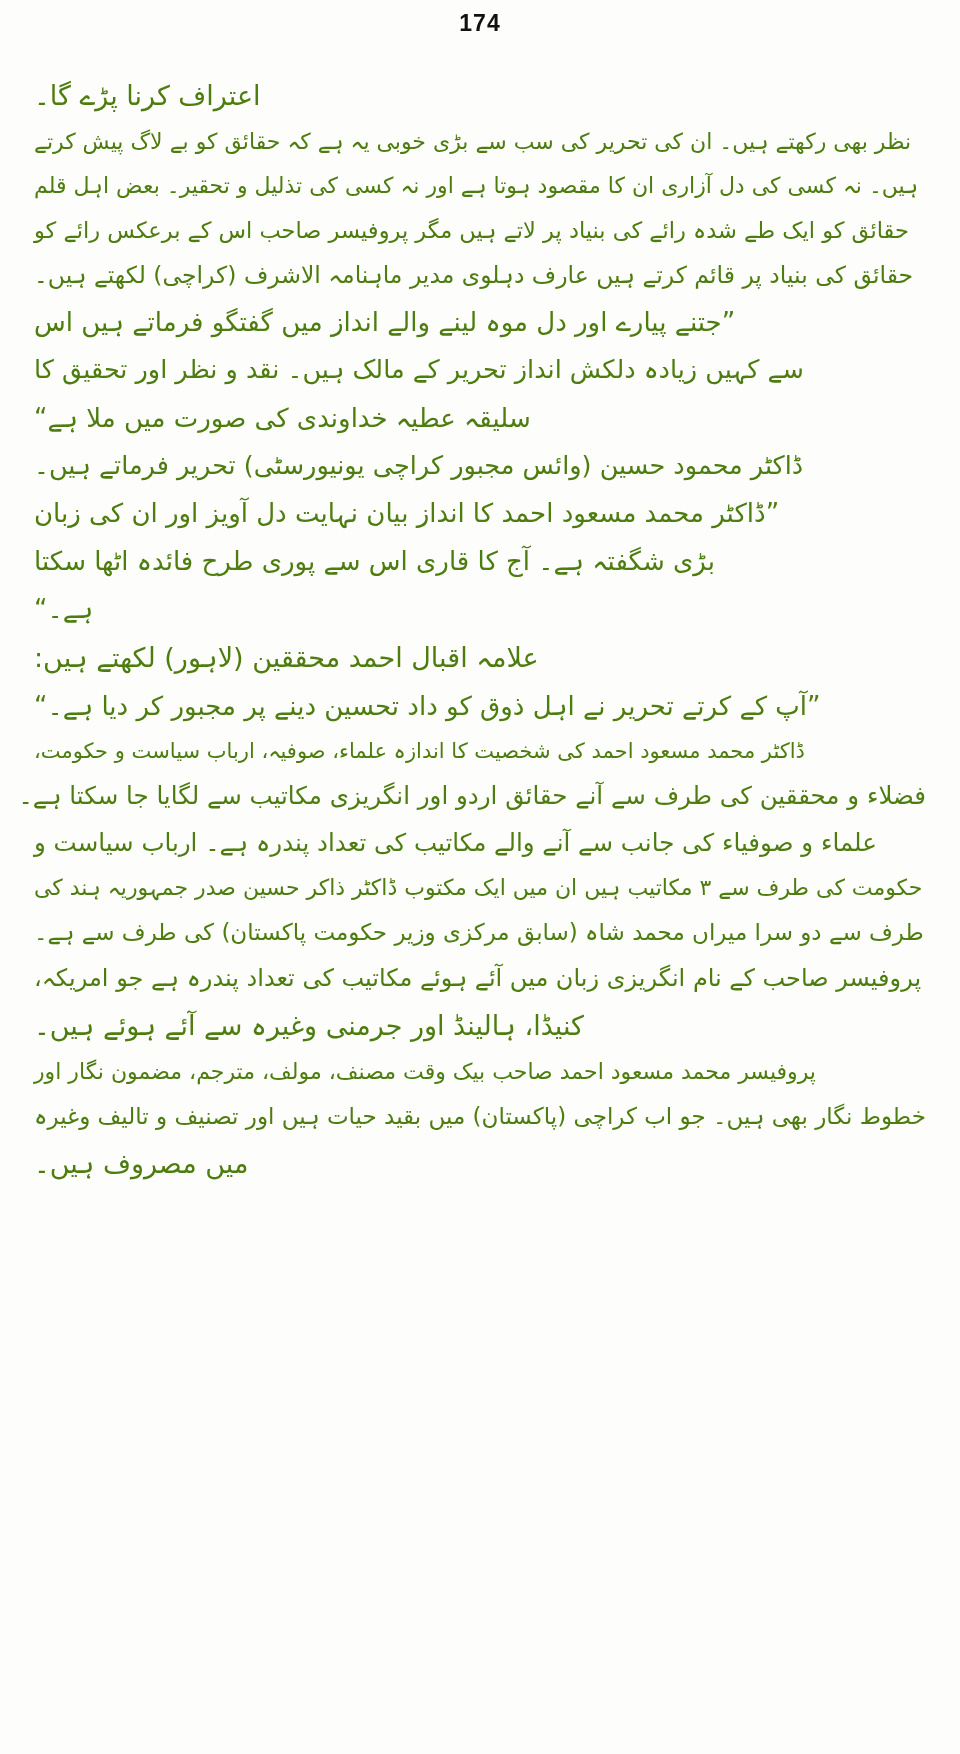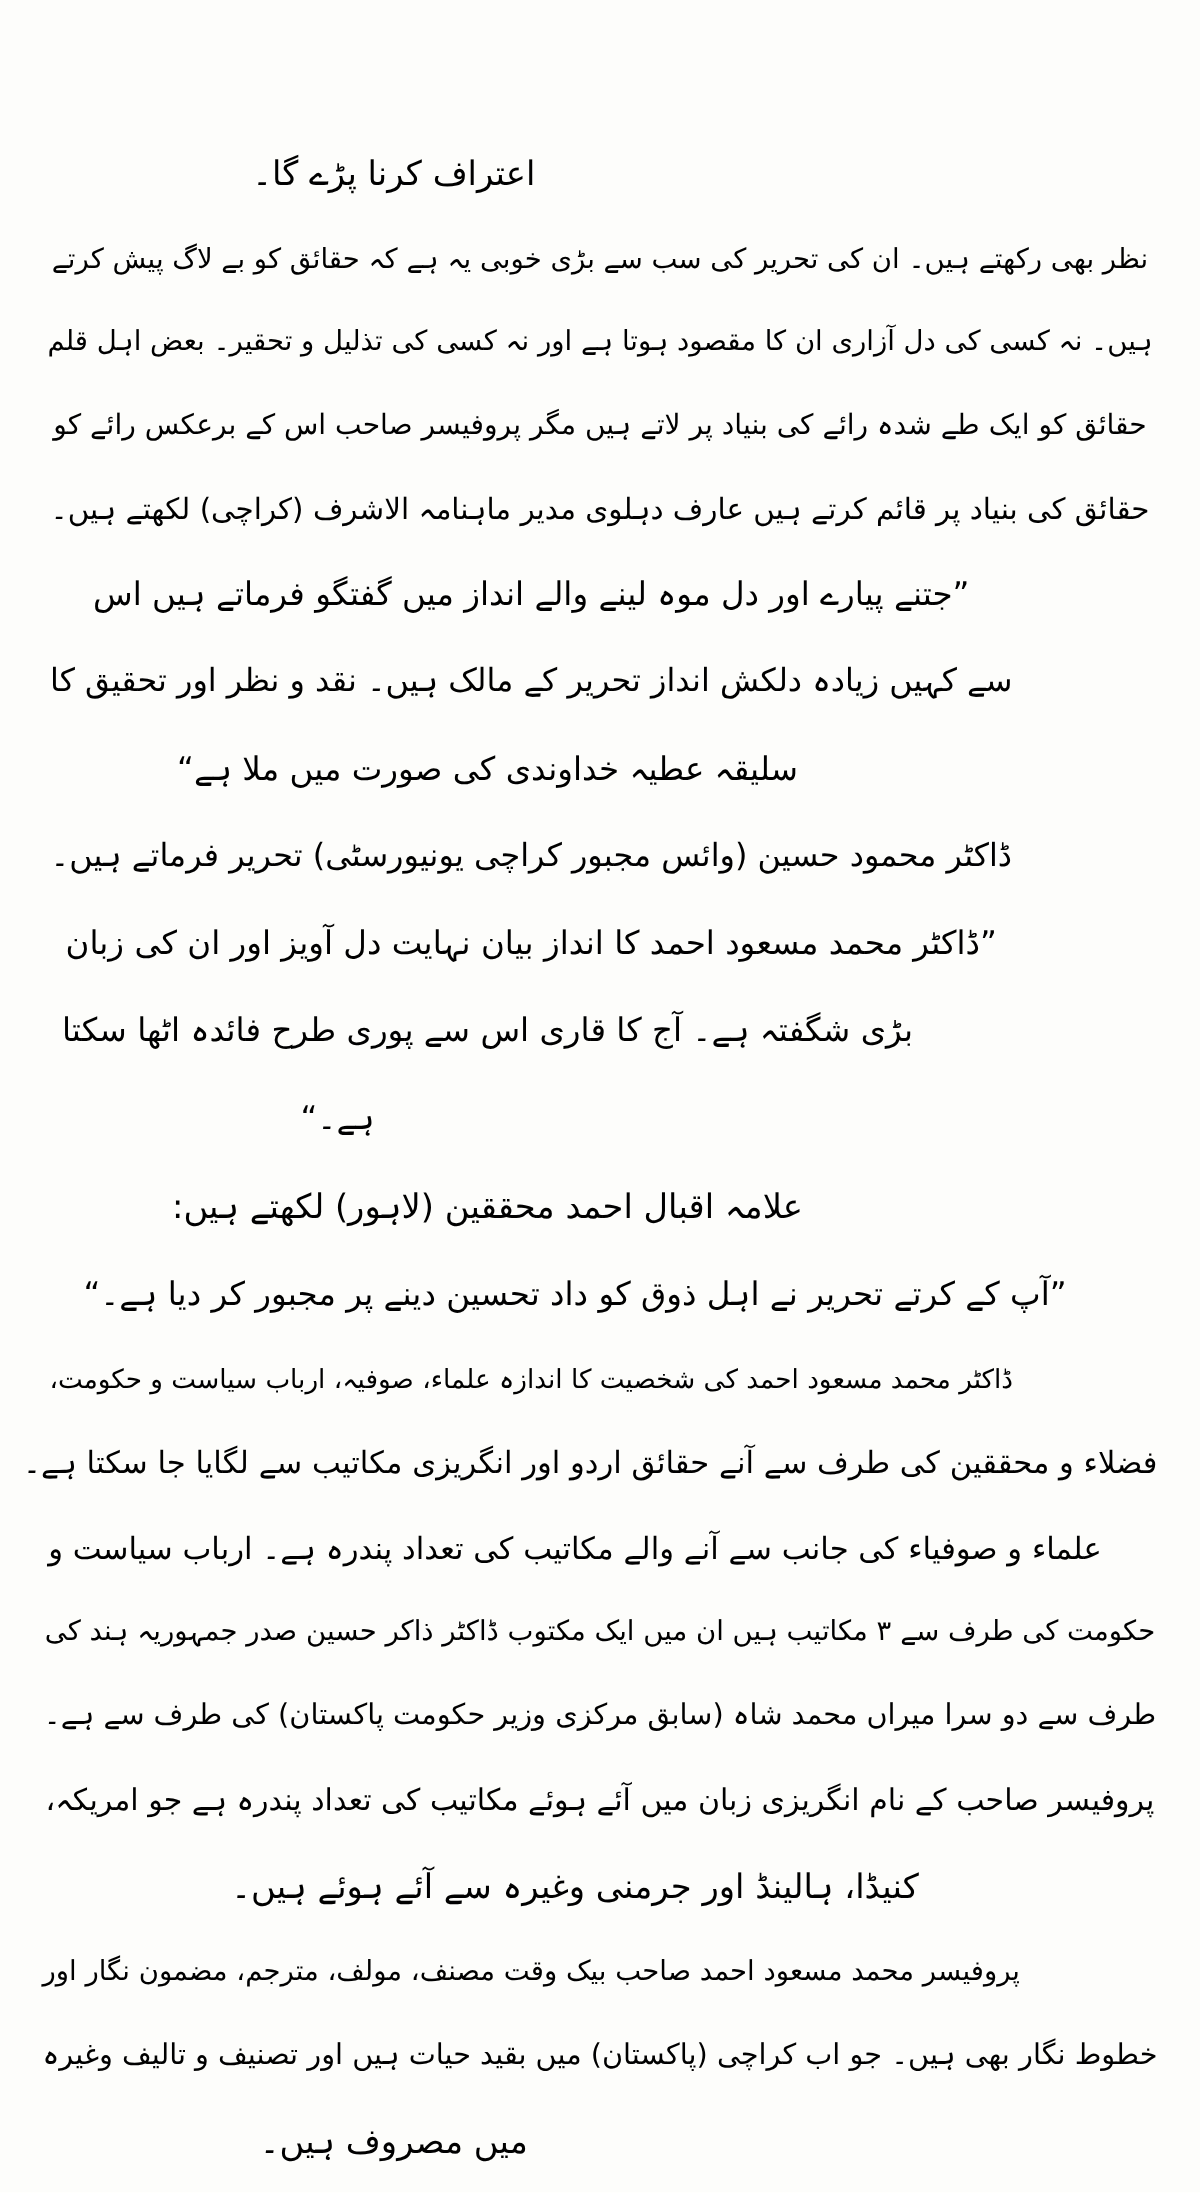--- a/index.html
+++ b/index.html
@@ -39,48 +39,48 @@
   .body-text {
     position: absolute;
     top: 82px;
     right: 34px;
     left: 34px;
     direction: rtl;
     text-align: right;
   }
   .line {
     direction: rtl;
-    text-align: center;
+    text-align: left;
     font-size: 27px;
     line-height: 1.0;
     white-space: nowrap;
-    color: #000000;
+    color: #4d7c0f;
     font-family: "DejaVu Sans", sans-serif;
     transform-origin: right center;
-    margin-top: 44px;
   }
   
   .l  { margin-bottom: 22px; }
 
   
   .indent-1 { padding-right: 40px; }
   .indent-2 { padding-right: 110px; }
   .indent-3 { padding-right: 180px; }
   .indent-5 { padding-right: 330px; }
   .indent-6 { padding-right: 420px; }
 
   .quote {
     font-size: 26px;
   }
 </style>
 </head>
 <body>
 
 <div class="page">
 
+  <div class="page-number">174</div>
 
   <div class="body-text">
 
     <div class="line l indent-5">اعتراف کرنا پڑے گا۔</div>
     <div class="line l" style="font-size: 22px;">نظر بھی رکھتے ہیں۔ ان کی تحریر کی سب سے بڑی خوبی یہ ہے کہ حقائق کو بے لاگ پیش کرتے</div>
     <div class="line l" style="font-size: 22px;">ہیں۔ نہ کسی کی دل آزاری ان کا مقصود ہوتا ہے اور نہ کسی کی تذلیل و تحقیر۔ بعض اہل قلم</div>
     <div class="line l" style="font-size: 22.5px;">حقائق کو ایک طے شدہ رائے کی بنیاد پر لاتے ہیں مگر پروفیسر صاحب اس کے برعکس رائے کو</div>
     <div class="line l" style="font-size: 23.5px;">حقائق کی بنیاد پر قائم کرتے ہیں عارف دہلوی مدیر ماہنامہ الاشرف (کراچی) لکھتے ہیں۔</div>
 
     <div class="line l quote indent-2">”جتنے پیارے اور دل موہ لینے والے انداز میں گفتگو فرماتے ہیں اس</div>

